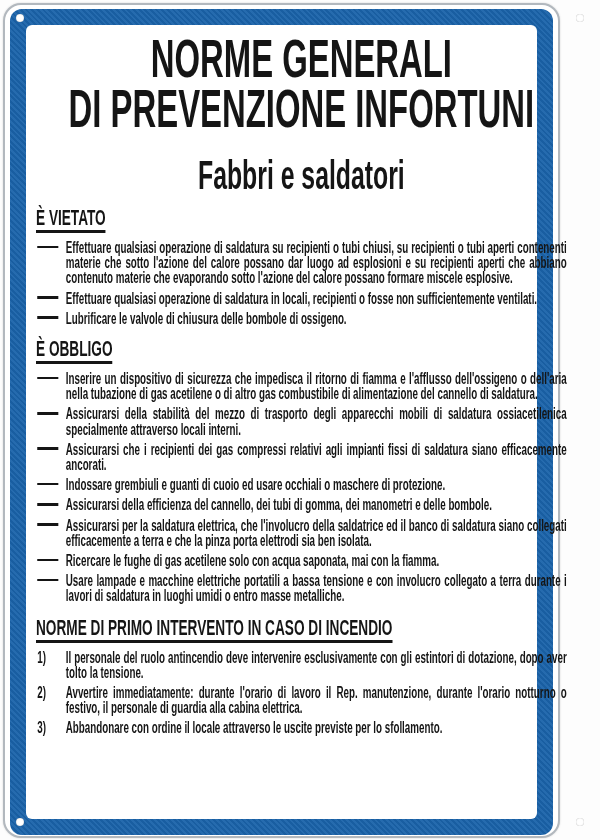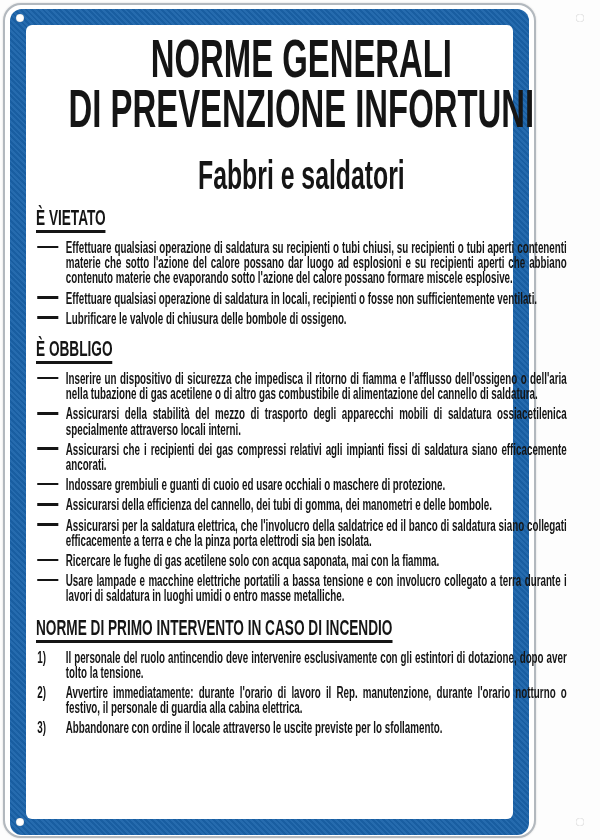--- a/index.html
+++ b/index.html
@@ -4,21 +4,21 @@
 <style>
   html, body {
     margin: 0;
     padding: 0;
     width: 600px;
     height: 840px;
     background: #fdfdfd;
     overflow: hidden;
     font-family: "Liberation Sans", sans-serif;
   }
-  .stage { position: relative; width: 539px; height: 840px; }
+  .stage { position: relative; width: 539px; height: 840px; padding-left: 24px; }
 
   
   .sign-edge {
     position: absolute;
     left: 3px; top: 3px; right: 3px; bottom: 2px;
     border: 2px solid #b2b8be;
     border-radius: 18px;
     background: #ffffff;
     box-shadow: 0 0 2px rgba(0,0,0,0.18);
   }

